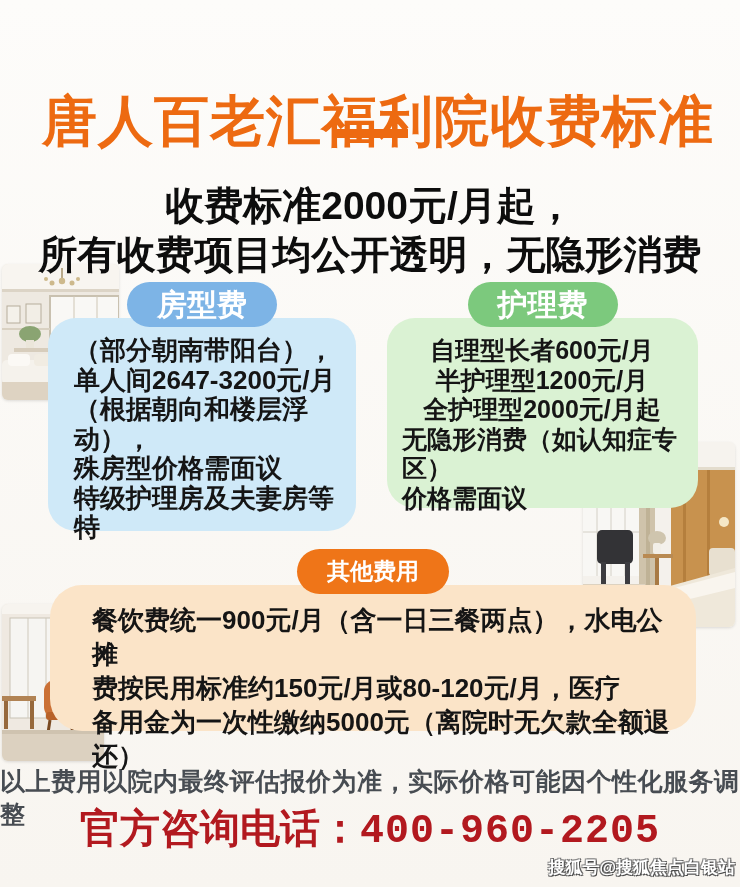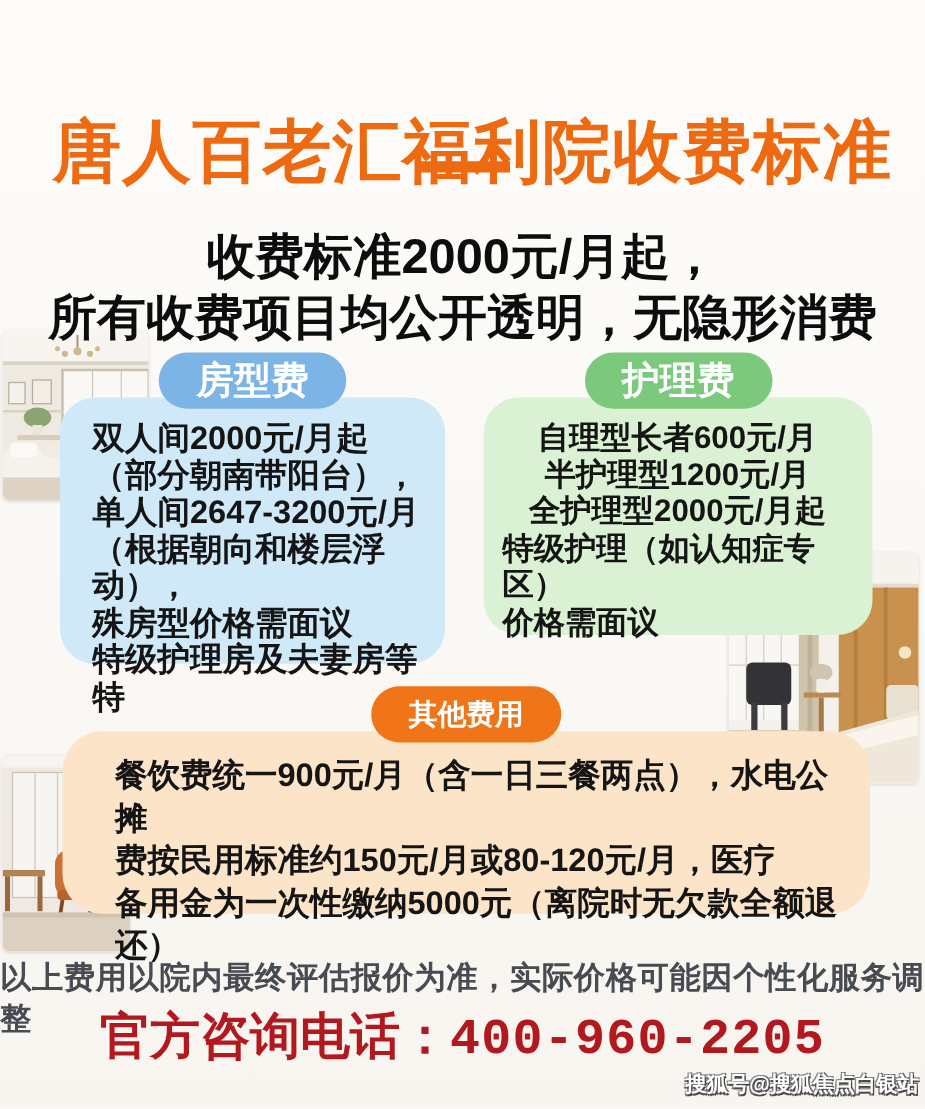--- a/index.html
+++ b/index.html
@@ -145,36 +145,35 @@
   <h1 class="title">唐人百老汇福利院收费标准</h1>
   <div class="divider"></div>
   <div class="subtitle">
     <div>收费标准2000元/月起，</div>
     <div>所有收费项目均公开透明，无隐形消费</div>
   </div>
 
   <div class="card card-room">
     <div class="pill">房型费</div>
     <div class="card-body">
-      <div>双人间2000元/月起</div>
       <div>（部分朝南带阳台），</div>
       <div>单人间2647-3200元/月</div>
       <div>（根据朝向和楼层浮动），</div>
       <div>殊房型价格需面议</div>
       <div>特级护理房及夫妻房等特</div>
     </div>
   </div>
 
   <div class="card card-care">
     <div class="pill">护理费</div>
     <div class="card-body">
       <div class="center">自理型长者600元/月</div>
       <div class="center">半护理型1200元/月</div>
       <div class="center">全护理型2000元/月起</div>
-      <div>特级护理（如认知症专区）</div>
+      <div>无隐形消费（如认知症专区）</div>
       <div>价格需面议</div>
     </div>
   </div>
 
   <div class="card card-other">
     <div class="pill">其他费用</div>
     <div class="card-body">
       <div>餐饮费统一900元/月（含一日三餐两点），水电公摊</div>
       <div>费按民用标准约150元/月或80-120元/月，医疗</div>
       <div>备用金为一次性缴纳5000元（离院时无欠款全额退还）</div>

